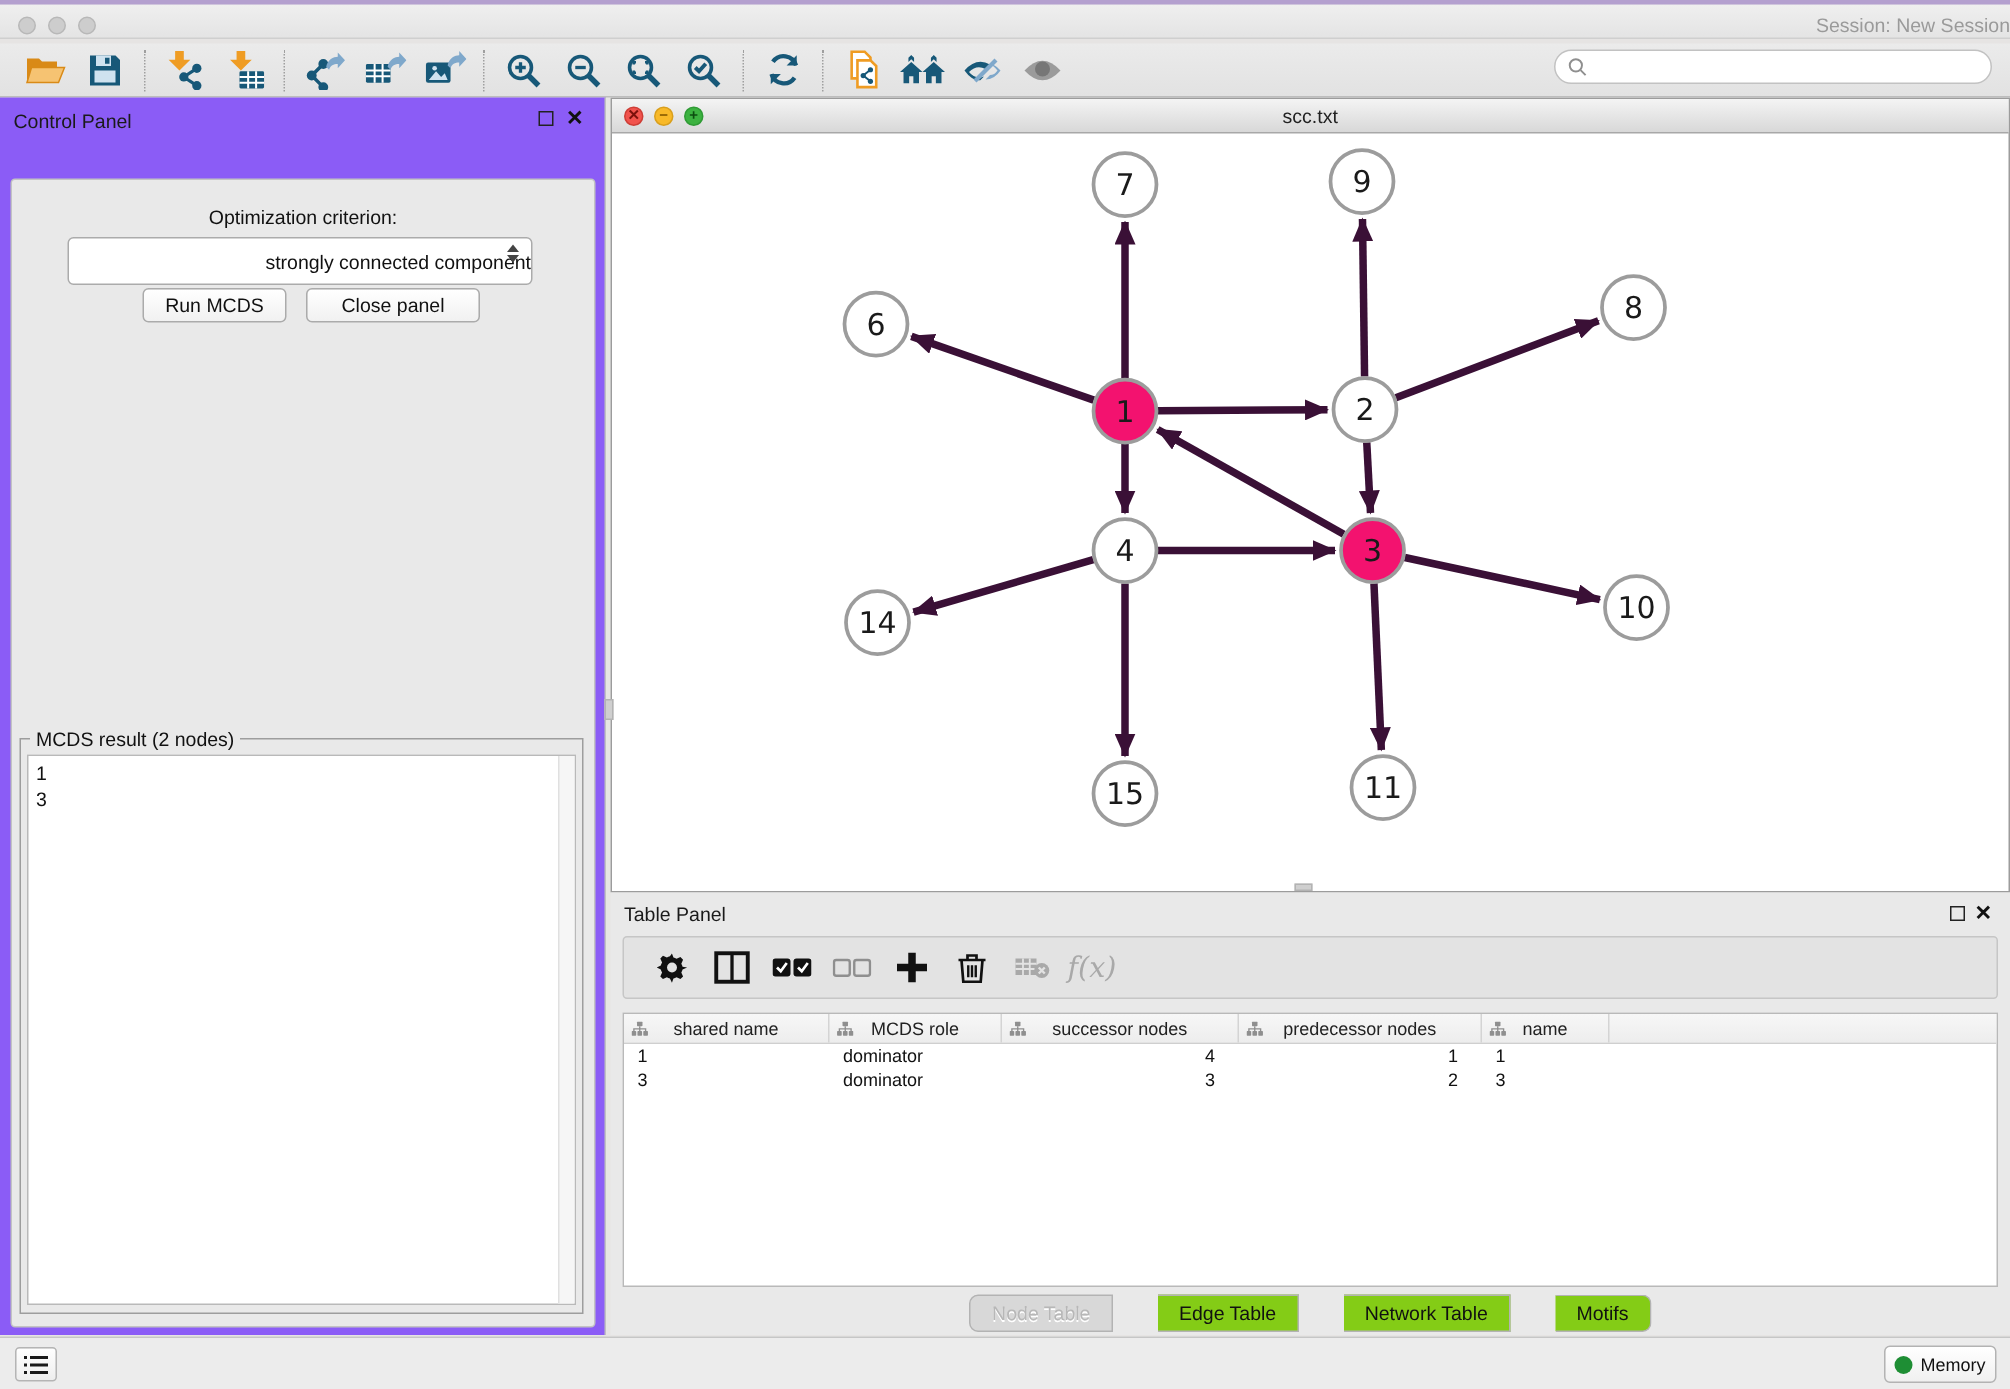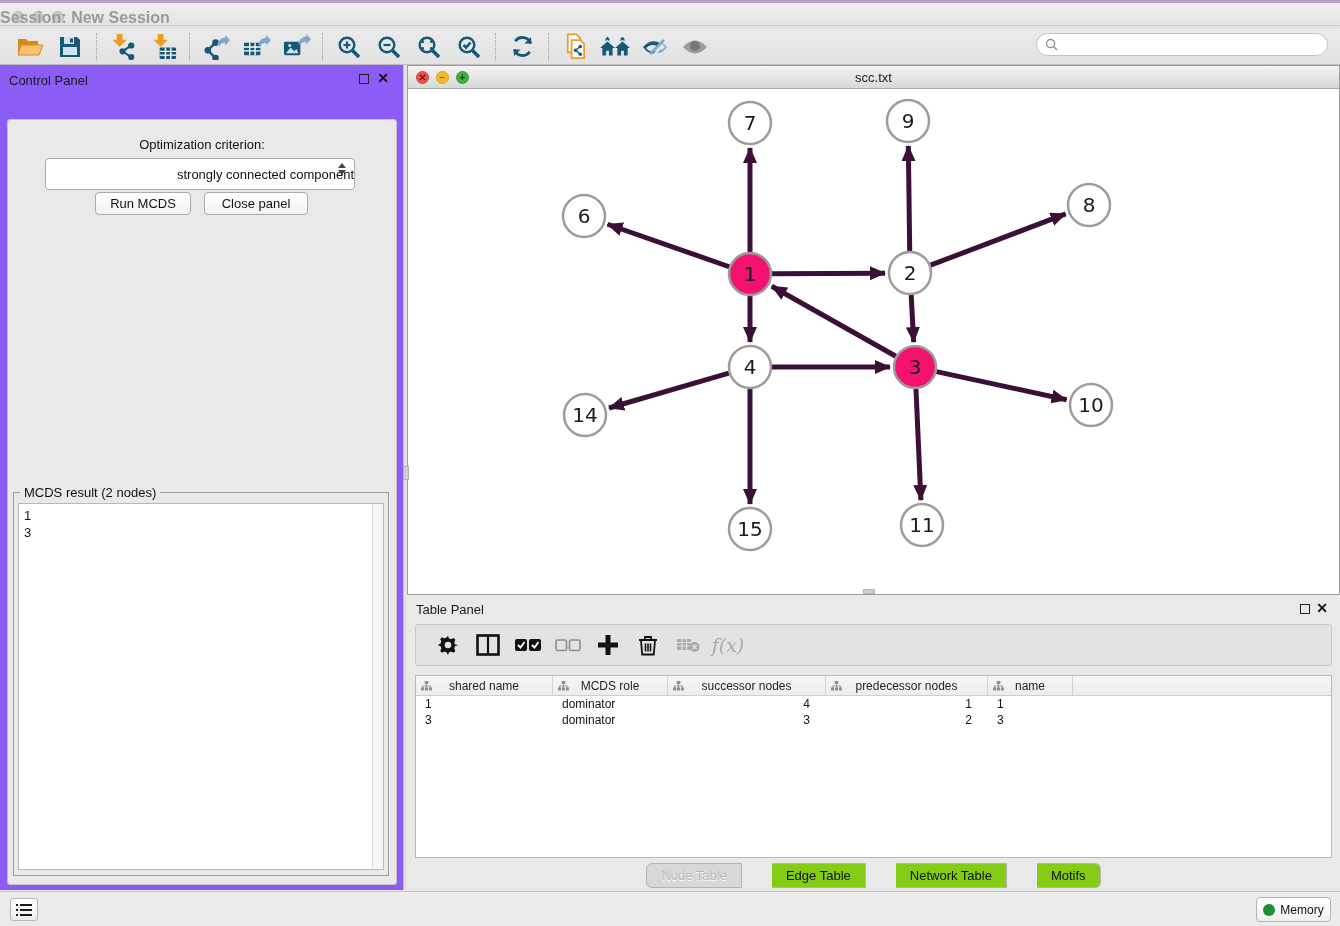--- a/index.html
+++ b/index.html
@@ -5,22 +5,22 @@
   * { box-sizing: border-box; margin: 0; padding: 0; }
   html,body { width:1340px; height:926px; overflow:hidden; }
   body { font-family:"Liberation Sans", sans-serif; background:#e6e4e3; position:relative; }
 
   
   #titlebar { position:absolute; left:0; top:0; width:1340px; height:26px;
     background:linear-gradient(#efefef,#e4e4e4); border-top:3px solid #b4a0cf;
     border-bottom:1px solid #cfcfcf; }
   .tl-group { position:absolute; left:12px; top:8px; display:flex; gap:8px; }
   .tl { width:12px; height:12px; border-radius:50%; background:#cdcdcd; border:1px solid #b8b8b8; }
-  #main-title { position:absolute; left:0; right:0; top:6px; text-align:left;
-    font-size:16px; color:#9a9a9a;font-weight:bold; }
+  #main-title { position:absolute; left:0; right:0; top:6px; text-align:right;
+    font-size:13px; color:#9a9a9a; }
 
   
   #toolbar { position:absolute; left:0; top:29px; width:1340px; height:36px;
     background:linear-gradient(#ebebeb,#e2e2e2); border-bottom:1px solid #bdbdbd;
     display:flex; align-items:center; padding-left:10px; }
   .tb-btn { width:40px; height:30px; display:flex; align-items:center; justify-content:center;
     background:transparent; border:none; cursor:default; }
   .tb-btn svg { display:block; }
   .tb-sep { width:1px; height:28px; border-left:1px dotted #9f9f9f; margin:0 6px; }
   #search-wrap { position:absolute; right:12px; top:4px; width:292px; height:23px;
@@ -47,21 +47,21 @@
   #criterion-select { position:absolute; left:37px; top:38px; width:310px; height:32px; background:#fff;
     border:1px solid #ababab; border-radius:4px; font-size:13px; display:flex; align-items:center;
     color:#111;justify-content:flex-end; }
   .updown { position:absolute; right:8px; top:4px; display:flex; flex-direction:column; gap:2px; }
   .updown i { width:0; height:0; border-left:4px solid transparent; border-right:4px solid transparent; }
   .up { border-bottom:5px solid #444; } .down { border-top:5px solid #444; }
   .cp-btn { position:absolute; top:72px; height:23px; background:linear-gradient(#ffffff,#f1f1f1);
     border:1px solid #ababab; border-radius:4px; font-size:13px; color:#111;
     font-family:"Liberation Sans",sans-serif; }
   #run-btn { left:87px; width:96px; }
-  #closepanel-btn { left:196px; width:104px; }
+  #closepanel-btn { left:196px; width:116px; }
   #mcds-fieldset { position:absolute; left:5px; top:372px; width:376px; height:384px;
     border:1px solid #9d9d9d; background:#e9e9e9; }
   #mcds-legend { position:absolute; left:6px; top:-8px; background:#e9e9e9; padding:0 4px;
     font-size:13px; color:#111; }
   #mcds-textarea { position:absolute; left:4px; right:4px; top:10px; bottom:5px; background:#fff;
     border:1px solid #b9b9b9; }
   #mcds-text { position:absolute; left:5px; top:3px; font-size:13px; line-height:17px;
     white-space:pre-line; color:#111; }
   #mcds-scroll { position:absolute; right:0; top:0; bottom:0; width:11px; background:#f6f6f6;
     border-left:1px solid #e0e0e0; }

